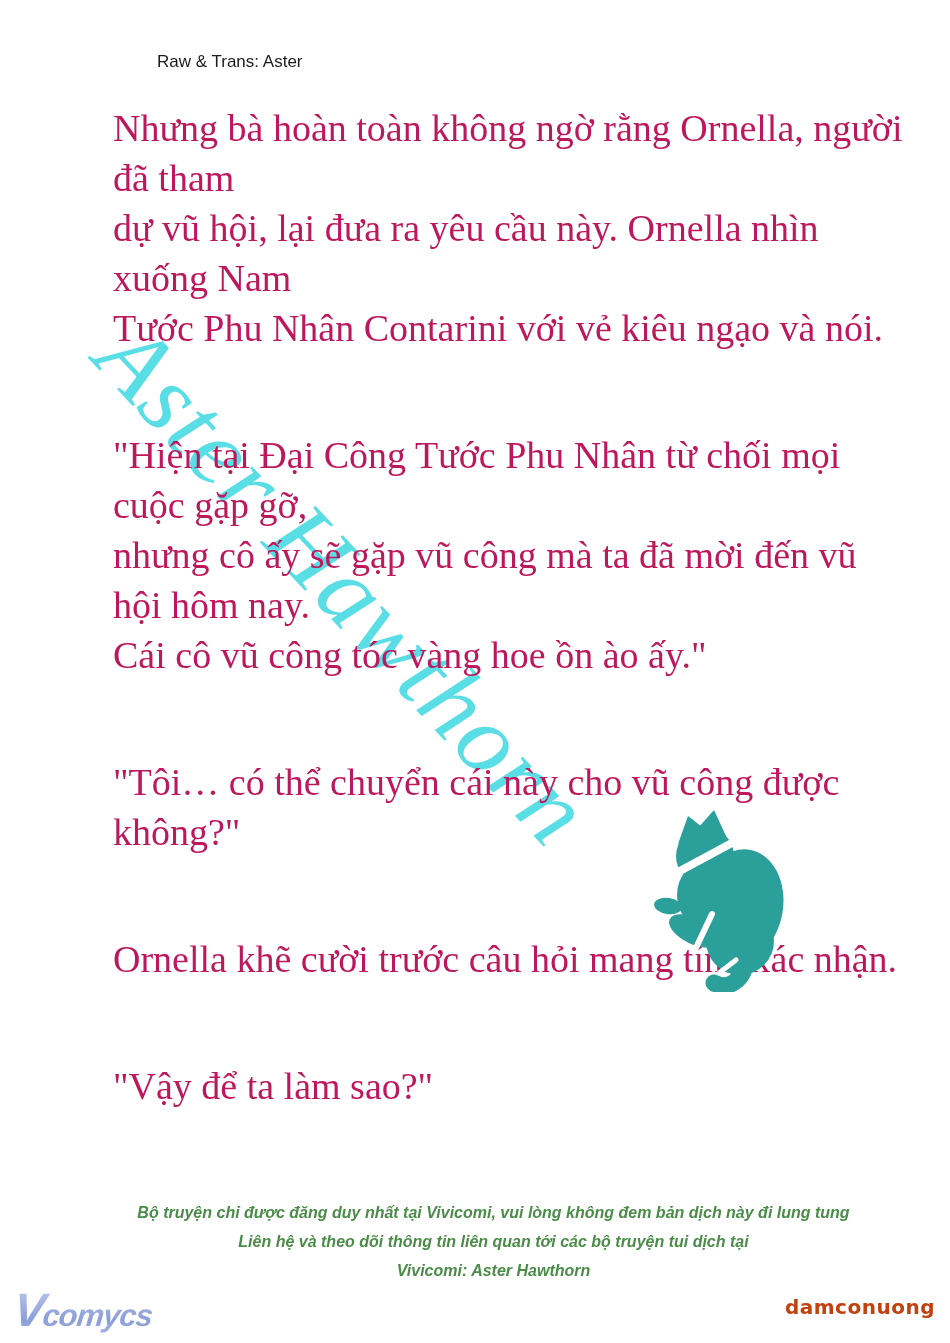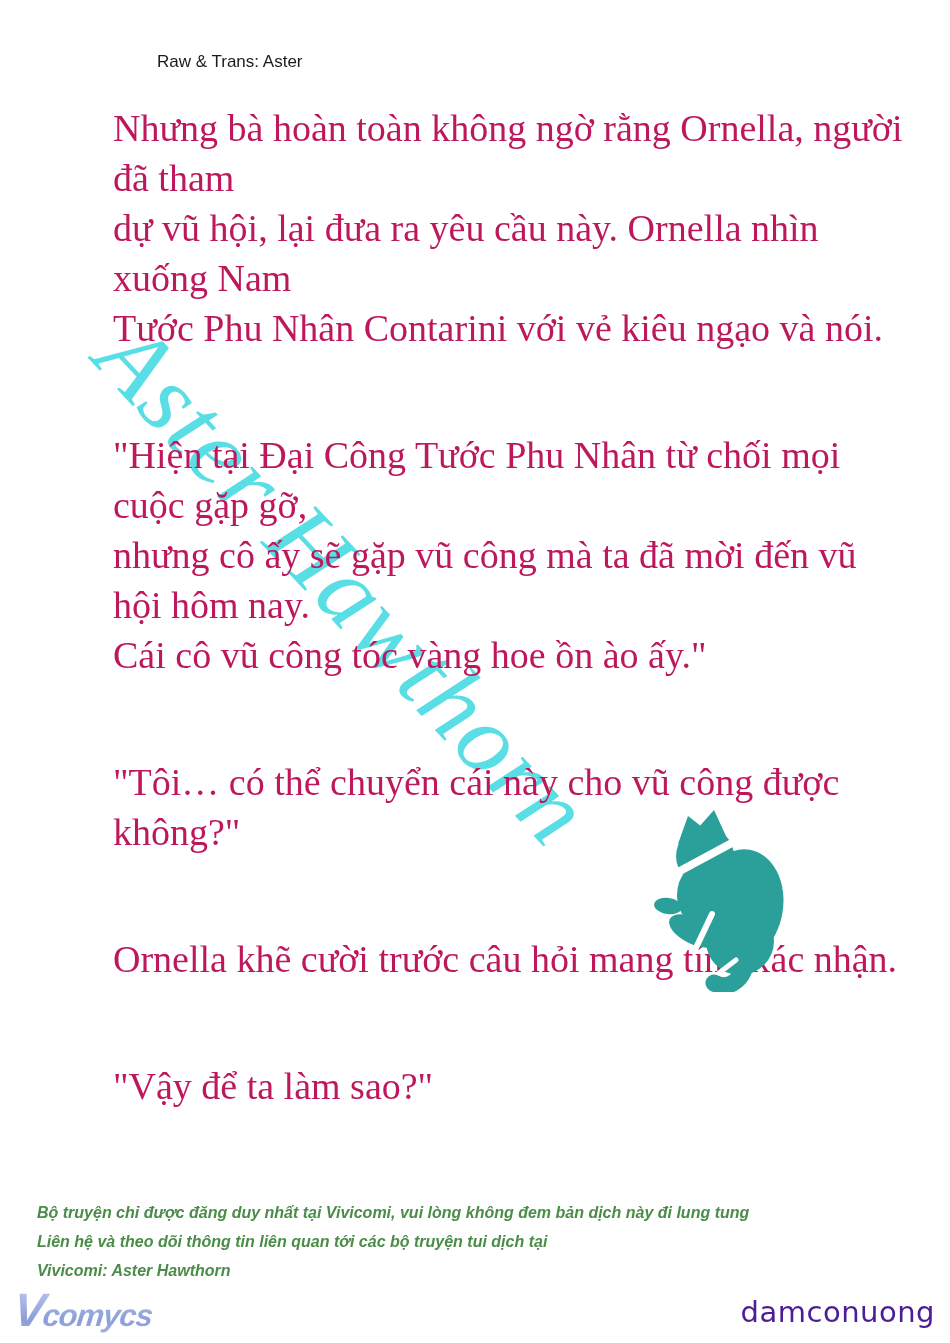--- a/index.html
+++ b/index.html
@@ -69,20 +69,21 @@
     top: 810px;
     z-index: 3;
   }
 
   
   .footer {
     position: absolute;
     left: 0;
     right: 0;
     top: 1198px;
+    text-align: center;
     font-family: "Liberation Sans", sans-serif;
     font-weight: bold;
     font-style: italic;
     font-size: 16px;
     line-height: 29px;
     color: #4a8c48;
     z-index: 2;
     padding-left: 37px;
   }
 
@@ -111,24 +112,24 @@
     font-size: 31px;
     letter-spacing: -1px;
   }
 
   
   .damconuong {
     position: absolute;
     right: 15px;
     top: 1295px;
     font-family: "DejaVu Sans", sans-serif;
-    font-weight: normal;
-    font-size: 29px;
+    font-weight: bold;
+    font-size: 20px;
     letter-spacing: 0.5px;
-    color: #4c1d95;
+    color: #c2410c;
     text-shadow: 0 0 2px #ffffff, 0 0 5px #ffffff, 0 0 8px #ffffff;
     z-index: 2;
   }
 </style>
 </head>
 <body>
 
 <div class="page">
 
   <div class="credit">Raw &amp; Trans: Aster</div>

